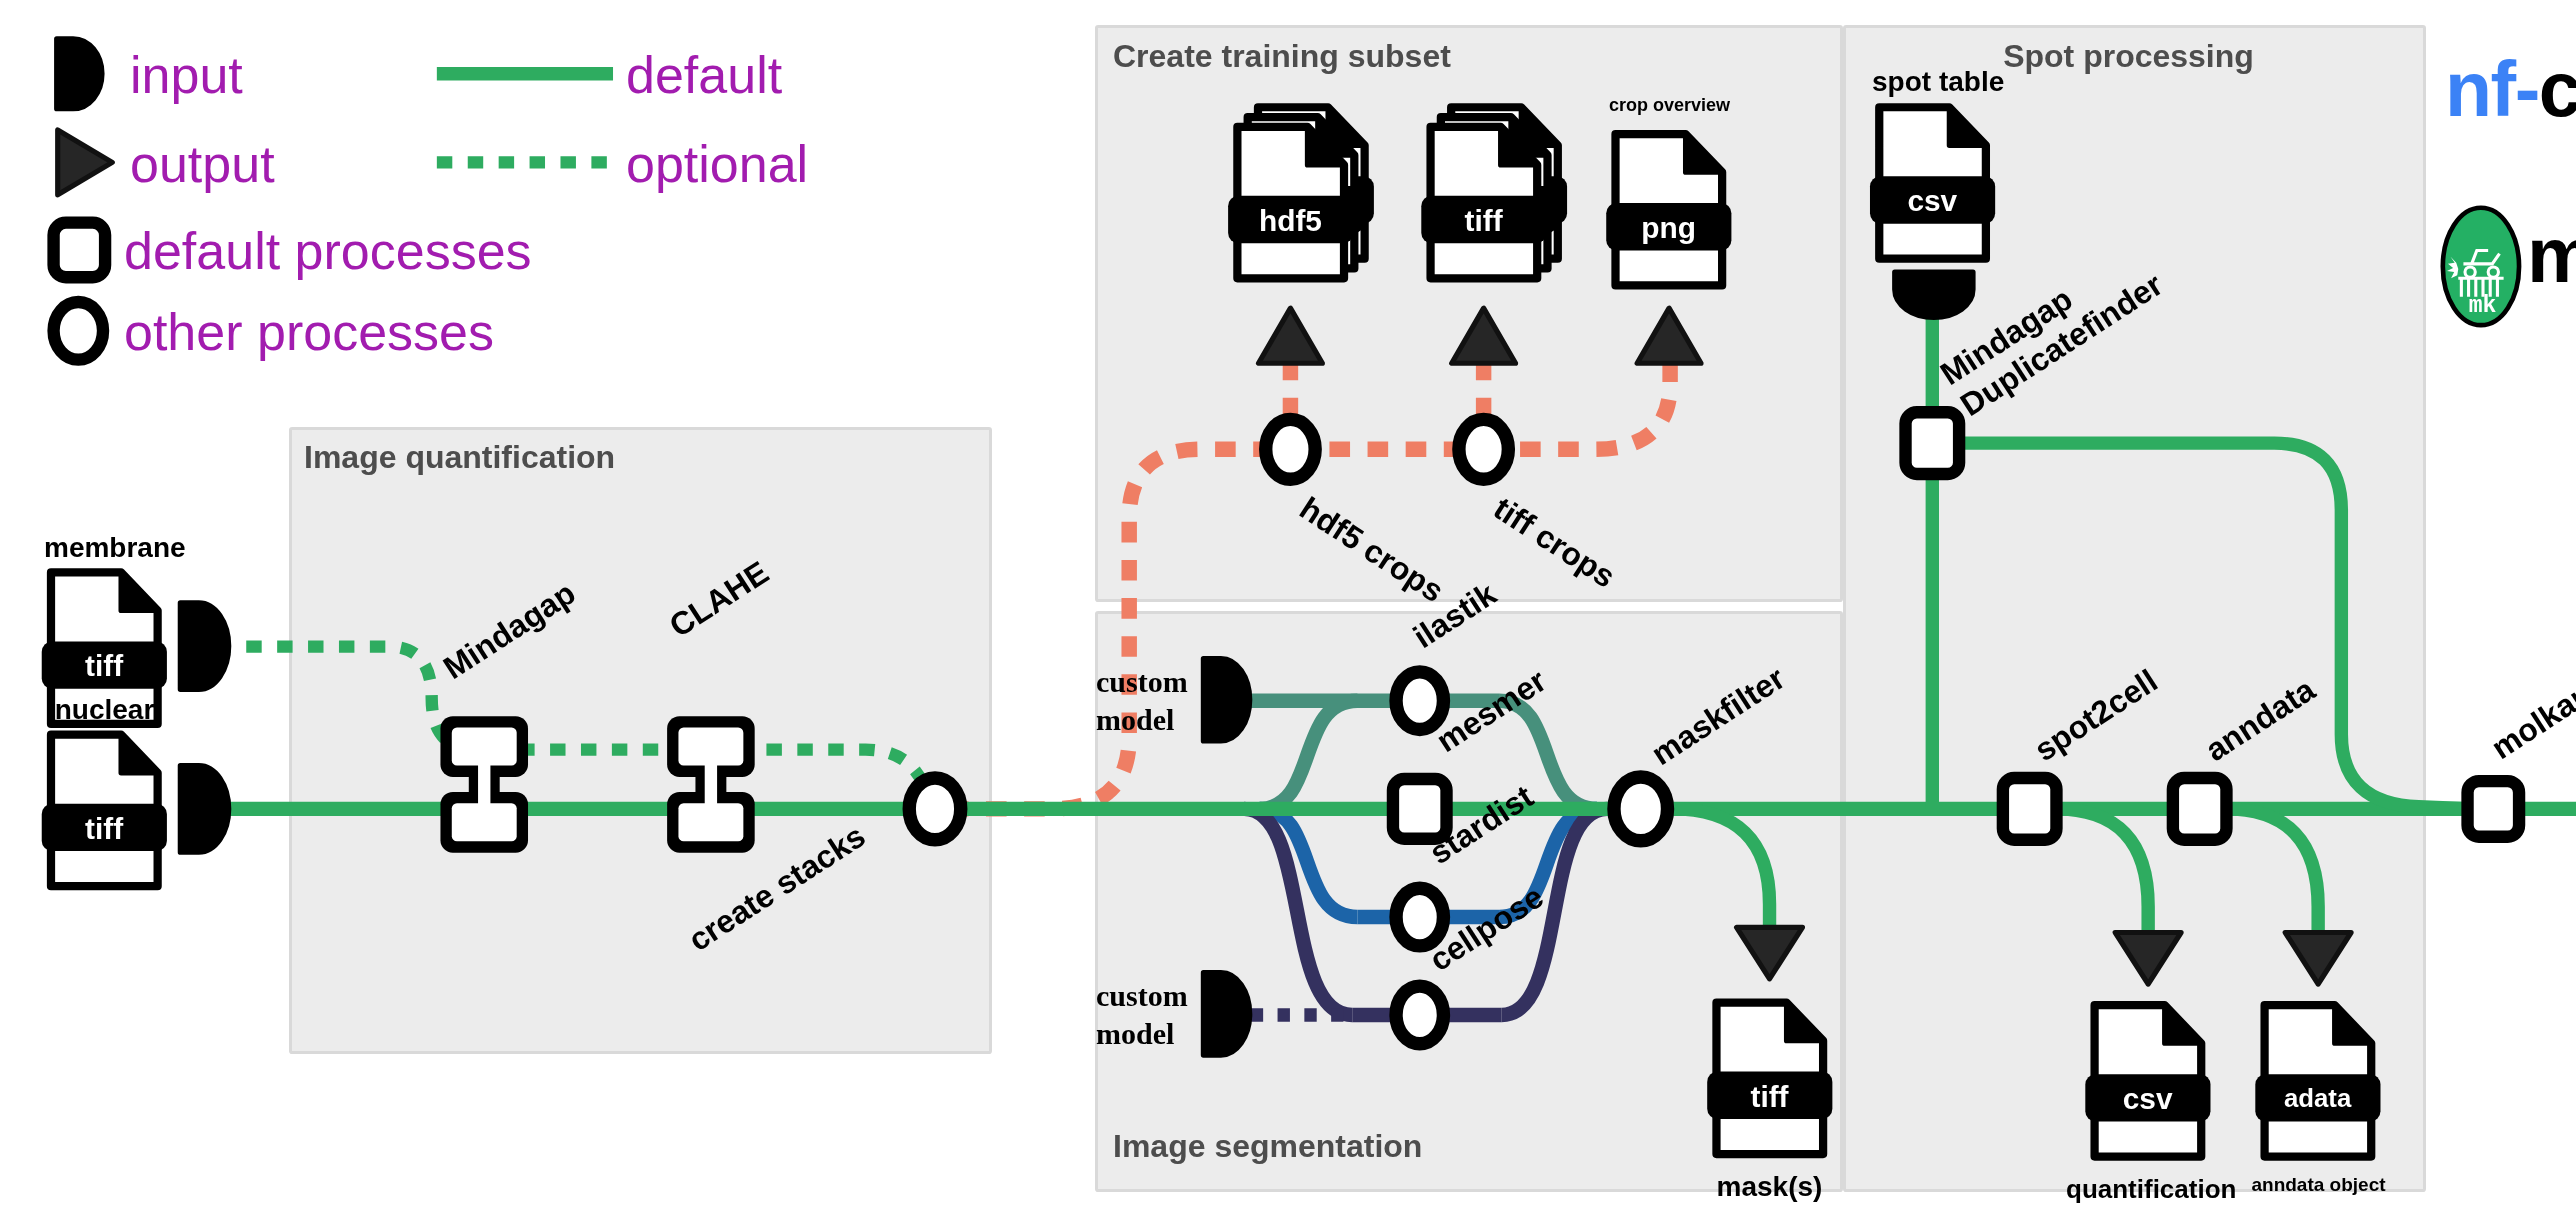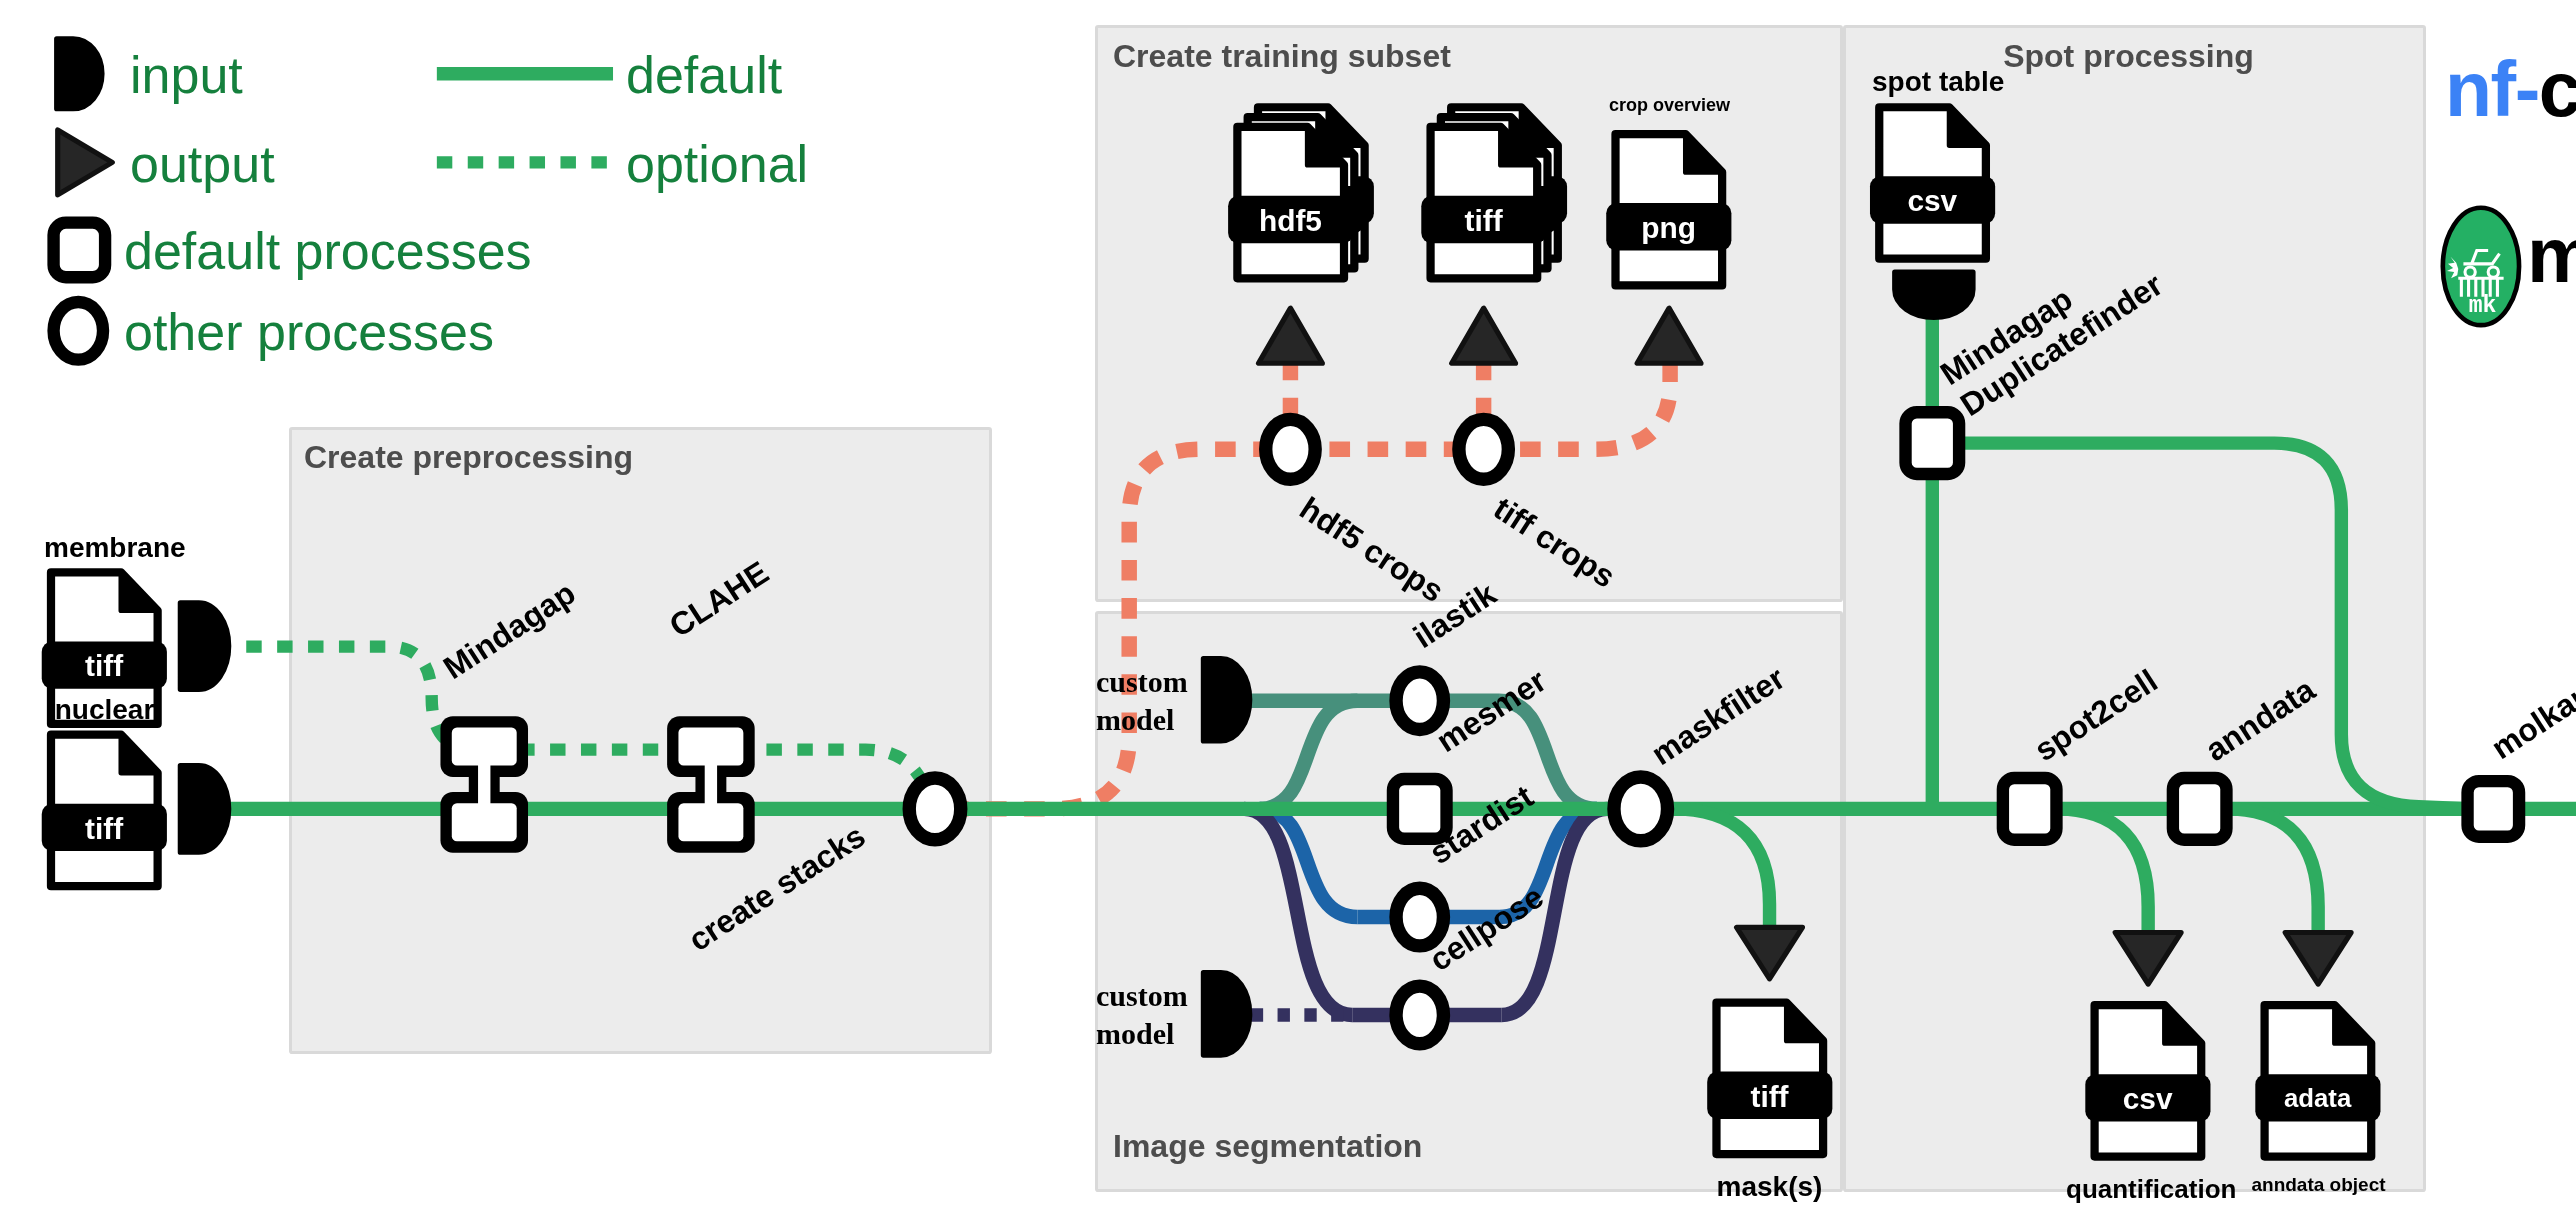--- a/index.html
+++ b/index.html
@@ -6,35 +6,35 @@
   body{width:2891px;height:1218px;position:relative;overflow:hidden;
        font-family:"Liberation Sans",sans-serif;}
   .box{position:absolute;background:#ececec;border:3.6px solid #d9d9d9;border-radius:3.1px;}
   .box-title{position:absolute;font-size:32px;font-weight:bold;color:#4d4d4d;white-space:nowrap;z-index:3;}
   .lbl{position:absolute;font-weight:bold;color:#000;white-space:nowrap;z-index:3;}
   .lbl-node{font-size:32px;transform:rotate(-33deg);transform-origin:left bottom;}
   .lbl-node2{font-size:32px;line-height:1.15;transform:rotate(-33deg);transform-origin:left bottom;}
   .lbl-cw{font-size:32px;transform:rotate(33deg);transform-origin:left top;}
   .lbl-file{font-size:28px;text-align:center;}
   .lbl-2line{font-size:30px;line-height:1.25;white-space:normal;width:118px;font-family:Liberation Serif, serif;}
-  .legend-label{position:absolute;font-size:52px;color:#15803d;white-space:nowrap;z-index:3;}
+  .legend-label{position:absolute;font-size:52px;color:#a21caf;white-space:nowrap;z-index:3;}
   .logo-row1{position:absolute;left:2445px;top:45px;font-size:77px;font-weight:bold;letter-spacing:-1.5px;white-space:nowrap;z-index:3;}
   .logo-row2{position:absolute;left:2527px;top:210px;font-size:78px;font-weight:bold;letter-spacing:-1.5px;white-space:nowrap;z-index:3;}
   svg.layer{position:absolute;left:0;top:0;z-index:2;}
   .green-txt{color:#3b82f6;}
 </style>
 </head>
 <body>
 
 <div class="box" style="left:289px;top:427px;width:697px;height:621px;"></div>
 <div class="box" style="left:1095px;top:25px;width:742px;height:571px;"></div>
 <div class="box" style="left:1095px;top:611px;width:742px;height:575px;"></div>
 <div class="box" style="left:1843px;top:25px;width:577px;height:1161px;"></div>
 
-<div class="box-title" style="left:304px;top:439px;">Create preprocessing</div>
+<div class="box-title" style="left:304px;top:439px;">Image quantification</div>
 <div class="box-title" style="left:1113px;top:38px;">Create training subset</div>
 <div class="box-title" style="left:1113px;top:1128px;">Image segmentation</div>
 <div class="box-title" style="left:1855px;top:38px;width:547px;text-align:center;">Spot processing</div>
 
 <svg class="layer" width="2891" height="1218" viewBox="0 0 5612 2364">
 
   <g fill="none" stroke-linecap="butt">
     <path stroke-width="30" stroke-dasharray="40 34" d="M 1840 1570 H 2040 Q 2192 1570 2192 1430 V 1005 Q 2192 872 2330 872 H 3095 Q 3242 872 3242 745 V 705" stroke="#EF7E64"></path>
     <path stroke-width="30" stroke-dasharray="40 34" d="M 2505 812 V 702" stroke="#EF7E64"></path>
     <path stroke-width="30" stroke-dasharray="40 34" d="M 2880 812 V 702" stroke="#EF7E64"></path>

